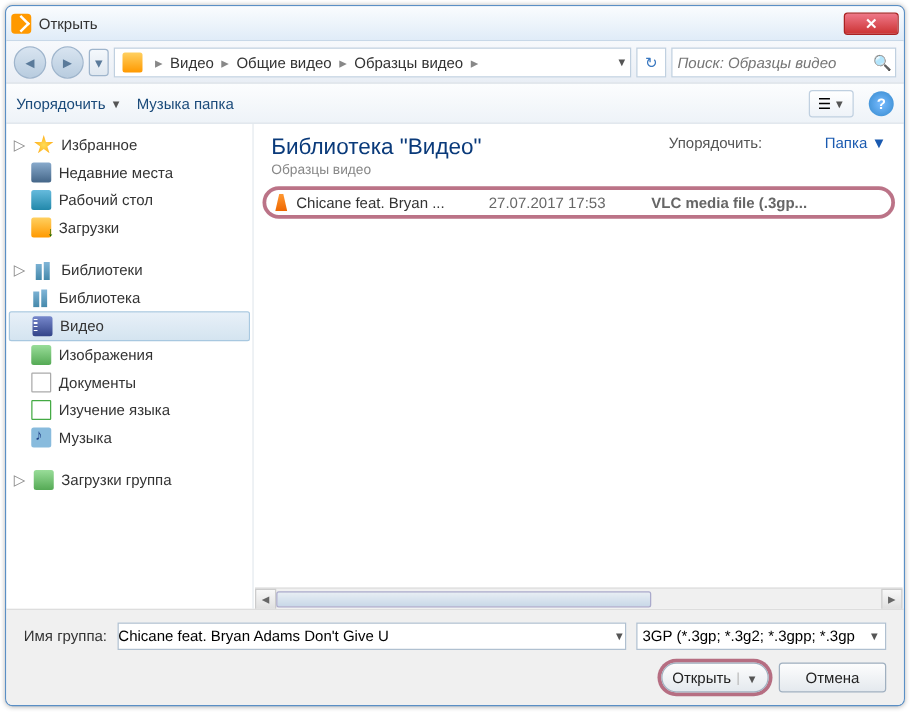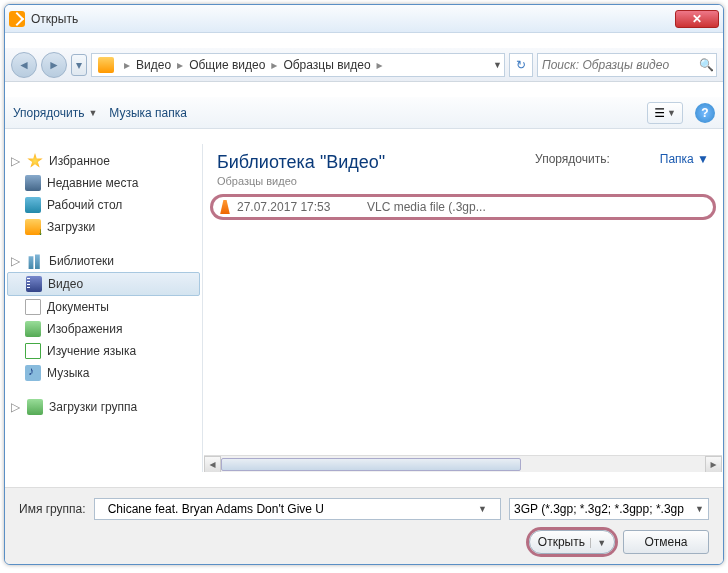--- a/index.html
+++ b/index.html
@@ -1,18 +1,18 @@
 <!DOCTYPE html>
 <html><head>
 <meta charset="utf-8">
 <style>
 * { box-sizing: border-box; margin: 0; padding: 0; font-family: "Segoe UI", Tahoma, sans-serif; font-size: 12px; }
 body { background: #fff; width: 728px; height: 573px; position: relative; }
 
-.window { width: 720px; height: 561px; margin: 4px; border: 1px solid #5a8fc5; border-radius: 6px; overflow: hidden; background: #fff; box-shadow: 0 0 4px rgba(0,0,0,0.3); display: flex; flex-direction: column; gap: 15px; }
+.window { width: 720px; height: 561px; margin: 4px; border: 1px solid #5a8fc5; border-radius: 6px; overflow: hidden; background: #fff; box-shadow: 0 0 4px rgba(0,0,0,0.3); display: flex; flex-direction: column; }
 
 .titlebar { height: 28px; background: linear-gradient(#fafcfe, #e0ecf8); display: flex; align-items: center; padding: 0 4px; border-bottom: 1px solid #c8d8e8; }
 .titlebar .app-icon { width: 16px; height: 16px; background: #ff9900; border-radius: 3px; margin-right: 6px; position: relative; }
 .titlebar .app-icon::after { content: ""; position: absolute; inset: 3px; border: 2px solid #fff; border-top: none; border-left: none; transform: rotate(-45deg); }
 .titlebar .title { color: #333; flex: 1; }
 .titlebar .close { width: 44px; height: 18px; background: linear-gradient(#e78, #c33); border: 1px solid #a22; border-radius: 3px; color: #fff; text-align: center; line-height: 16px; font-weight: bold; cursor: pointer; }
 
 .navbar { height: 34px; background: linear-gradient(#f7f9fc, #e9eef5); display: flex; align-items: center; padding: 2px 6px; gap: 4px; border-bottom: 1px solid #d0d8e0; }
 .nav-btn { width: 26px; height: 26px; border-radius: 50%; background: linear-gradient(#d8e4f0, #b8ccdf); border: 1px solid #9fb5cc; display: flex; align-items: center; justify-content: center; color: #5a7a9a; cursor: pointer; }
 .nav-btn.small { width: 16px; height: 22px; border-radius: 3px; background: linear-gradient(#f4f8fc, #e0e8f0); }
@@ -68,32 +68,32 @@
 .c-date { width: 130px; }
 .c-type { width: 140px; }
 .c-size { flex: 1; }
 
 .filelist { flex: 1; padding: 6px 10px; position: relative; }
 .file-row { display: flex; align-items: center; padding: 3px 4px; border-radius: 10px; }
 .file-row.hl { box-shadow: 0 0 0 3px rgba(150, 40, 70, 0.65); }
 .file-row .ico-vlc { width: 16px; height: 14px; background: linear-gradient(#ff9933, #ee6600); clip-path: polygon(40% 0, 60% 0, 80% 100%, 20% 100%); margin-right: 4px; }
 .file-row .fn { width: 154px; color: #333; white-space: nowrap; overflow: hidden; text-overflow: ellipsis; }
 .file-row .fd { width: 130px; color: #666; }
-.file-row .ft { width: 140px; color: #666; }
+.file-row .ft { width: 140px; color: #666; font-weight: bold; }
 
 .hscroll { height: 17px; background: #f0f0f0; border-top: 1px solid #ddd; position: relative; margin: 0 1px; }
 .hscroll .thumb { position: absolute; left: 17px; top: 2px; height: 13px; width: 58%; background: linear-gradient(#e8eef4, #c8d8e8); border: 1px solid #aac; border-radius: 2px; }
 .hscroll .arr { position: absolute; top: 0; width: 17px; height: 17px; background: linear-gradient(#f8f8f8, #e0e0e0); border: 1px solid #ccc; text-align: center; line-height: 14px; color: #666; cursor: pointer; }
 .hscroll .arr.l { left: 0; }
 .hscroll .arr.r { right: 0; }
 
 .footer { background: #f0f0f0; padding: 10px 14px; border-top: 1px solid #ddd; }
 .fn-row { display: flex; align-items: center; gap: 8px; margin-bottom: 10px; }
 .fn-row label { color: #333; }
-.fn-input { flex: 1; height: 22px; border: 1px solid #b0c0d0; background: #fff; padding: 0 13px; display: flex; align-items: center; justify-content: space-between; }
+.fn-input { flex: 1; height: 22px; border: 1px solid #b0c0d0; background: #fff; padding: 0 0; display: flex; align-items: center; justify-content: space-between; }
 .type-sel { width: 200px; height: 22px; border: 1px solid #b0c0d0; background: #fff; padding: 0 4px; display: flex; align-items: center; justify-content: space-between; cursor: pointer; }
 .btn-row { display: flex; justify-content: flex-end; gap: 8px; }
 .dlg-btn { min-width: 86px; height: 24px; border: 1px solid #a0b0c0; background: linear-gradient(#fdfdfd, #e4e9ee); border-radius: 3px; cursor: pointer; text-align: center; line-height: 22px; color: #222; }
 .dlg-btn.hl { box-shadow: 0 0 0 3px rgba(150, 40, 70, 0.65); border-radius: 12px; }
 .dd { color: #555; font-size: 9px; }
 </style>
 </head>
 <body>
 
 <div class="window">
@@ -158,31 +158,35 @@
             <span class="ico ico-down"></span>
             <span>Загрузки</span>
           </div>
       </div>
       <div class="side-group">
         <div class="side-item head">
             <span class="exp">▷</span>
             <span class="ico ico-lib"></span>
             <span>Библиотеки</span>
           </div>
+        <div class="side-item">
+            <span class="ico ico-lib"></span>
+            <span>Библиотека</span>
+          </div>
         <div class="side-item selected">
             <span class="ico ico-video"></span>
             <span>Видео</span>
           </div>
         <div class="side-item">
+            <span class="ico ico-img"></span>
+            <span>Изображения</span>
+          </div>
+        <div class="side-item">
             <span class="ico ico-doc"></span>
             <span>Документы</span>
-          </div>
-        <div class="side-item">
-            <span class="ico ico-img"></span>
-            <span>Изображения</span>
           </div>
         <div class="side-item">
             <span class="ico ico-study"></span>
             <span>Изучение языка</span>
           </div>
         <div class="side-item">
             <span class="ico ico-music"></span>
             <span>Музыка</span>
           </div>
       </div>
@@ -204,20 +208,21 @@
         <div class="lib-sort">
           <span>Упорядочить:</span>
           <span class="link"><span>Папка</span> ▼</span>
         </div>
       </div>
 
 
       <div class="filelist">
         <div class="file-row hl">
           <span class="ico-vlc"></span>
+          <span class="fn">Chicane feat. Bryan ...</span>
           <span class="fd">27.07.2017 17:53</span>
           <span class="ft">VLC media file (.3gp...</span>
         </div>
       </div>
 
       <div class="hscroll">
         <span class="arr l">◂</span>
         <span class="thumb"></span>
         <span class="arr r">▸</span>
       </div>

